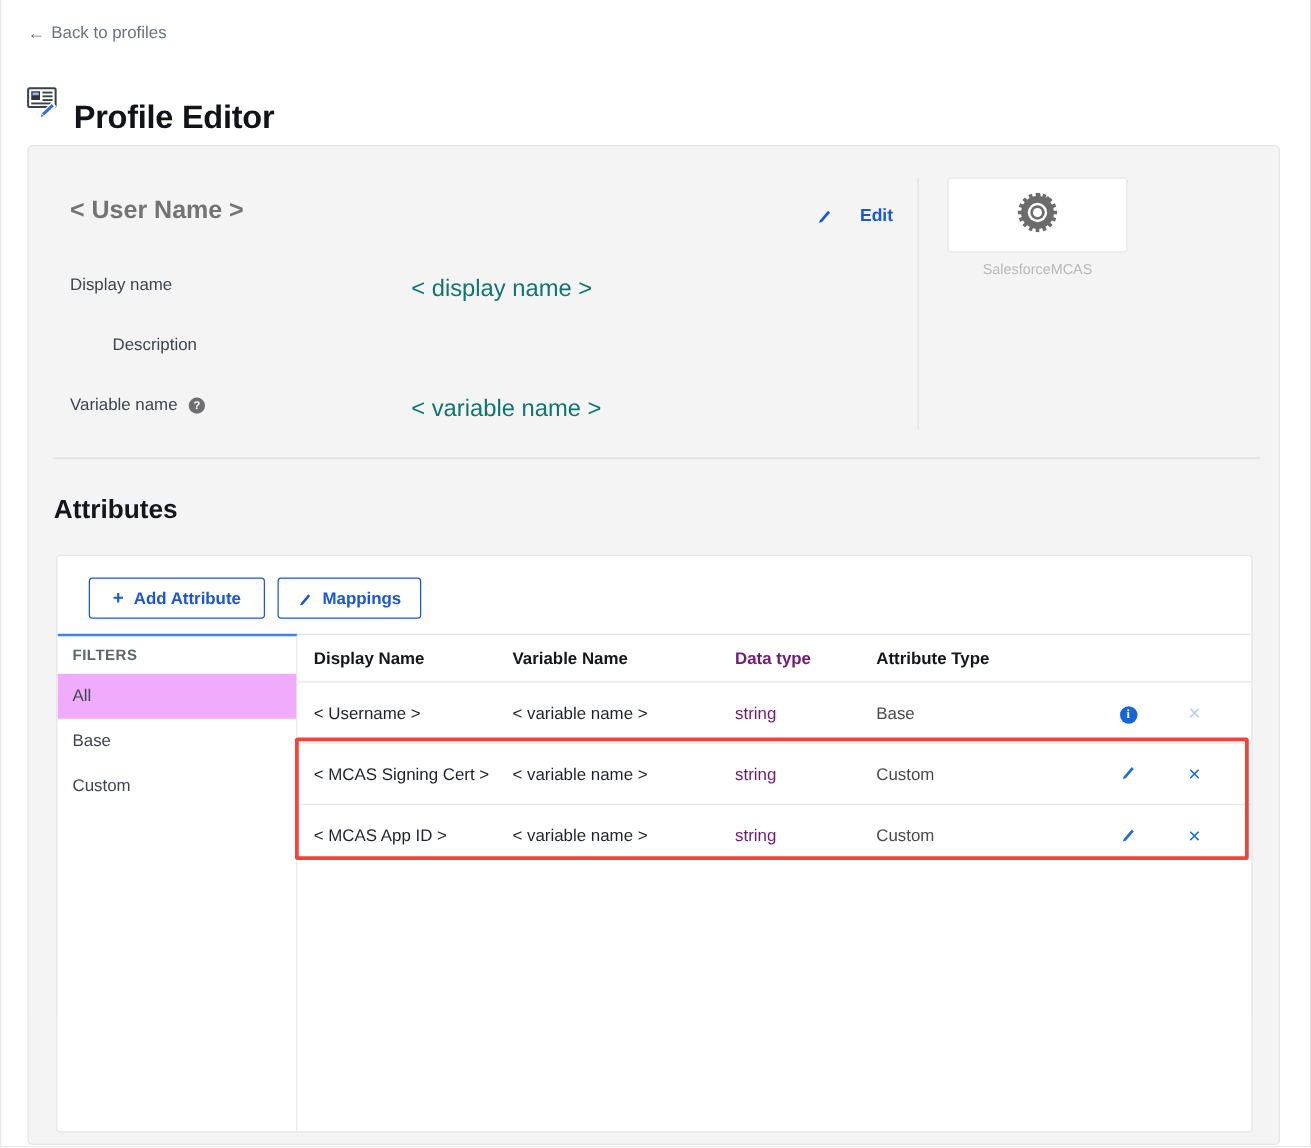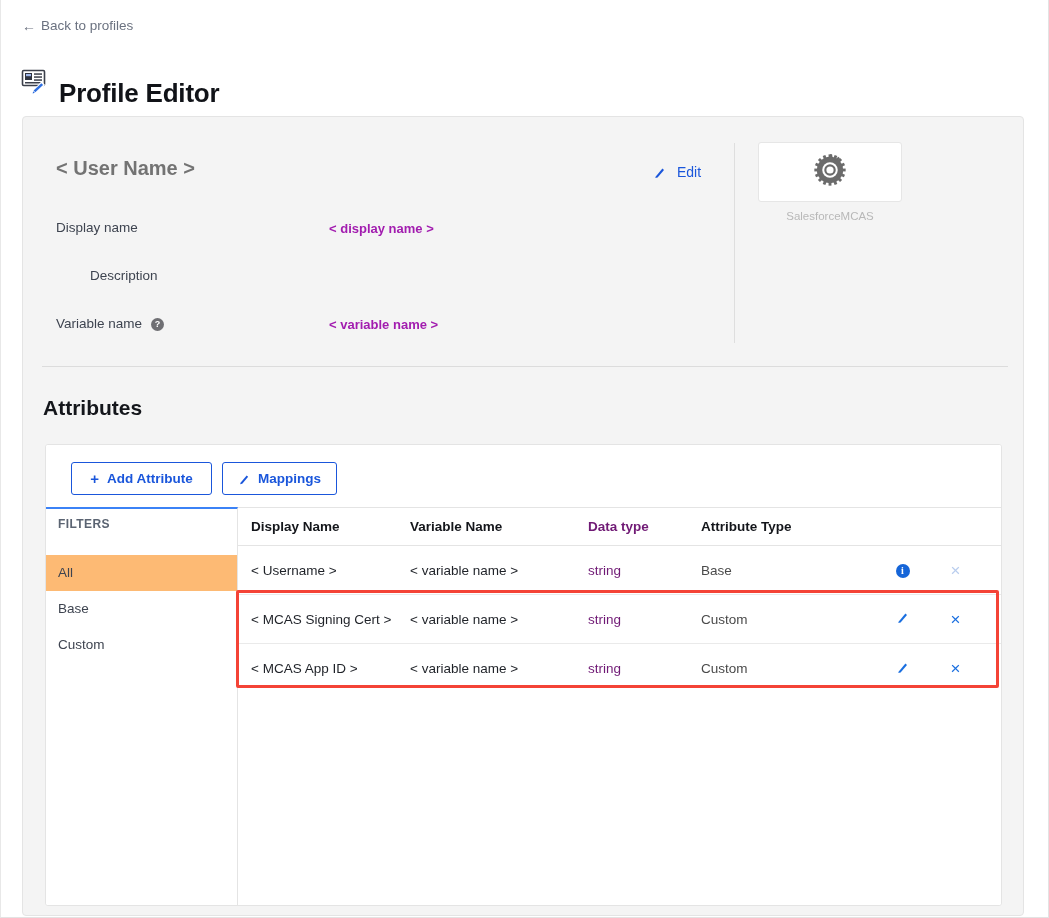--- a/index.html
+++ b/index.html
@@ -76,23 +76,23 @@
     font-size: 20px;
     font-weight: bold;
     color: #737373;
   }
   .edit-btn {
     position: absolute;
     left: 630px;
     top: 47px;
     display: flex;
     align-items: center;
-    gap: 11px;
+    gap: 22px;
     font-size: 14px;
-    font-weight: normal;
+    font-weight: bold;
     color: #1a56db;
     cursor: pointer;
   }
   .edit-btn .pencil { width: 13px; height: 13px; display: block; }
 
   .v-divider {
     position: absolute;
     left: 711px;
     top: 26px;
     width: 1px;
@@ -119,21 +119,21 @@
     left: 735px;
     top: 93px;
     width: 144px;
     text-align: center;
     font-size: 11.5px;
     color: #b8b8b8;
   }
 
   .field-row { position: absolute; font-size: 13.5px; }
   .field-label { color: #3e4450; }
-  .field-value { color: #a21caf; font-size: 13px; font-weight: bold; }
+  .field-value { color: #0f766e; font-size: 19px; }
 
   .help-icon {
     display: inline-block;
     width: 13px;
     height: 13px;
     border-radius: 50%;
     background: #6f6f73;
     color: #ffffff;
     font-size: 9px;
     line-height: 13px;
@@ -225,21 +225,21 @@
     letter-spacing: 0.4px;
   }
   .filter-item {
     height: 36px;
     line-height: 36px;
     padding-left: 12px;
     font-size: 13.5px;
     color: #3e4450;
     cursor: pointer;
   }
-  .filter-item.active { background: #fdba74; margin-top: 16px; }
+  .filter-item.active { background: #f0abfc; }
 
   
   .table-col {
     position: absolute;
     left: 192px;
     top: 62px;
     right: 0;
     bottom: 0;
     border-top: 1px solid #e4e4e4;
     background: #ffffff;

